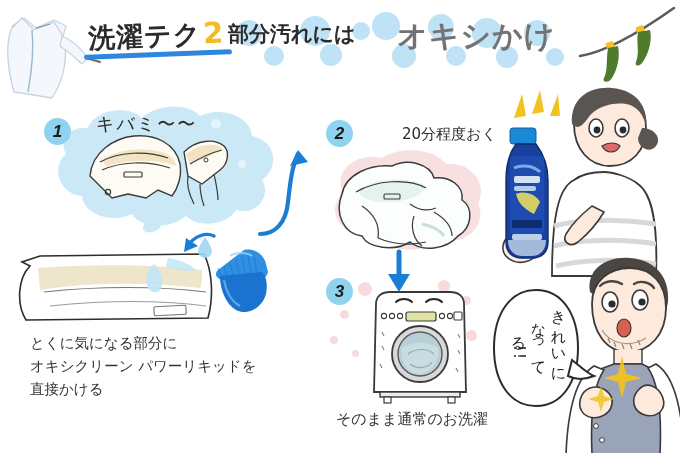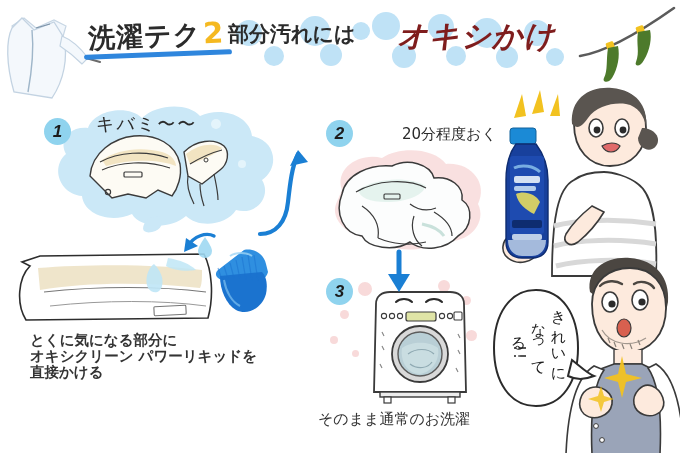--- a/index.html
+++ b/index.html
@@ -30,22 +30,22 @@
     position:absolute;left:84px;top:52px;width:148px;height:5px;
     background:#2f86dd;border-radius:3px;transform:rotate(-2.2deg);
   }
   .title-mid{
     position:absolute;left:228px;top:20px;
     font-size:21px;font-weight:bold;color:#2b2b2b;
     letter-spacing:0px;white-space:nowrap;z-index:3;
   }
   .title-oxi{
     position:absolute;left:397px;top:16px;
-    font-size:30px;font-weight:bold;color:#7f1d1d;
-    letter-spacing:1px;white-space:nowrap;z-index:3;font-style:italic;
+    font-size:30px;font-weight:bold;color:#737373;
+    letter-spacing:1px;white-space:nowrap;z-index:3;
   }
   .dot{position:absolute;border-radius:50%;background:#bfe2f6;z-index:1;}
 
   
   .badge{
     position:absolute;width:27px;height:27px;border-radius:50%;
     background:#8fd3ee;color:#1b1b1b;
     font-size:17px;font-weight:bold;font-style:italic;
     display:flex;align-items:center;justify-content:center;
     z-index:5;
@@ -53,22 +53,22 @@
 
   
   .step-label{
     position:absolute;font-size:15px;color:#2b2b2b;white-space:nowrap;z-index:5;
   }
   .kibami{
     position:absolute;font-size:18px;color:#2b2b2b;letter-spacing:2px;
     z-index:6;white-space:nowrap;
   }
   .caption{
-    position:absolute;font-size:14.5px;color:#333;line-height:16px;
-    white-space:pre-line;z-index:6;font-weight:bold;
+    position:absolute;font-size:14.5px;color:#333;line-height:23px;
+    white-space:pre-line;z-index:6;
   }
   .caption-center{
     position:absolute;font-size:15px;color:#333;white-space:nowrap;z-index:6;
   }
 
   
   .cloud{position:absolute;z-index:2;}
 
   
   .blob{position:absolute;z-index:1;}
@@ -240,21 +240,21 @@
     <circle cx="84" cy="28" r="2.6" fill="none" stroke="#3a3a3a" stroke-width="1.1"></circle>
     <rect x="88" y="24" width="8" height="8" rx="1" fill="none" stroke="#3a3a3a" stroke-width="1.1"></rect>
     <circle cx="54" cy="66" r="28" fill="#d9d9d9" stroke="#3a3a3a" stroke-width="1.8"></circle>
     <circle cx="54" cy="66" r="22" fill="#b9cfd6" stroke="#5c5c5c" stroke-width="1.4"></circle>
     <path d="M36 60 C44 54 62 52 72 60 C74 72 66 84 54 86 C42 86 34 74 36 60 Z" fill="#c9dde2" opacity="0.95"></path>
     <path d="M42 66 C50 60 62 60 68 66" fill="none" stroke="#8fa9b2" stroke-width="1.2"></path>
     <path d="M44 76 C52 82 62 80 66 74" fill="none" stroke="#8fa9b2" stroke-width="1.2"></path>
     <path d="M16 44 l2 4 M16 58 l2 4 M14 76 l2 4 M92 46 l2 4 M92 62 l2 4 M90 80 l2 4" stroke="#8a8a8a" stroke-width="1.2" fill="none"></path>
   </svg>
 
-  <div class="caption-center jp" style="left:318px;top:410px;">そのまま通常のお洗濯</div>
+  <div class="caption-center jp" style="left:336px;top:410px;">そのまま通常のお洗濯</div>
 
   <svg class="abs" style="left:496px;top:84px;z-index:6;" width="190" height="192" viewBox="0 0 190 192">
 
     <path d="M18 34 L26 10 L30 32 Z" fill="#f2c220"></path>
     <path d="M36 30 L44 6 L48 28 Z" fill="#f2c220"></path>
     <path d="M54 32 L62 10 L64 32 Z" fill="#f2c220"></path>
 
     <path d="M78 96 C62 104 56 134 56 192 L160 192 C162 138 156 110 142 100
              C132 92 116 88 108 88 C96 88 86 90 78 96 Z" fill="#ffffff" stroke="#3a3a3a" stroke-width="1.8"></path>
     <path d="M58 142 C80 136 120 134 160 140" fill="none" stroke="#d8d8d8" stroke-width="5"></path>

